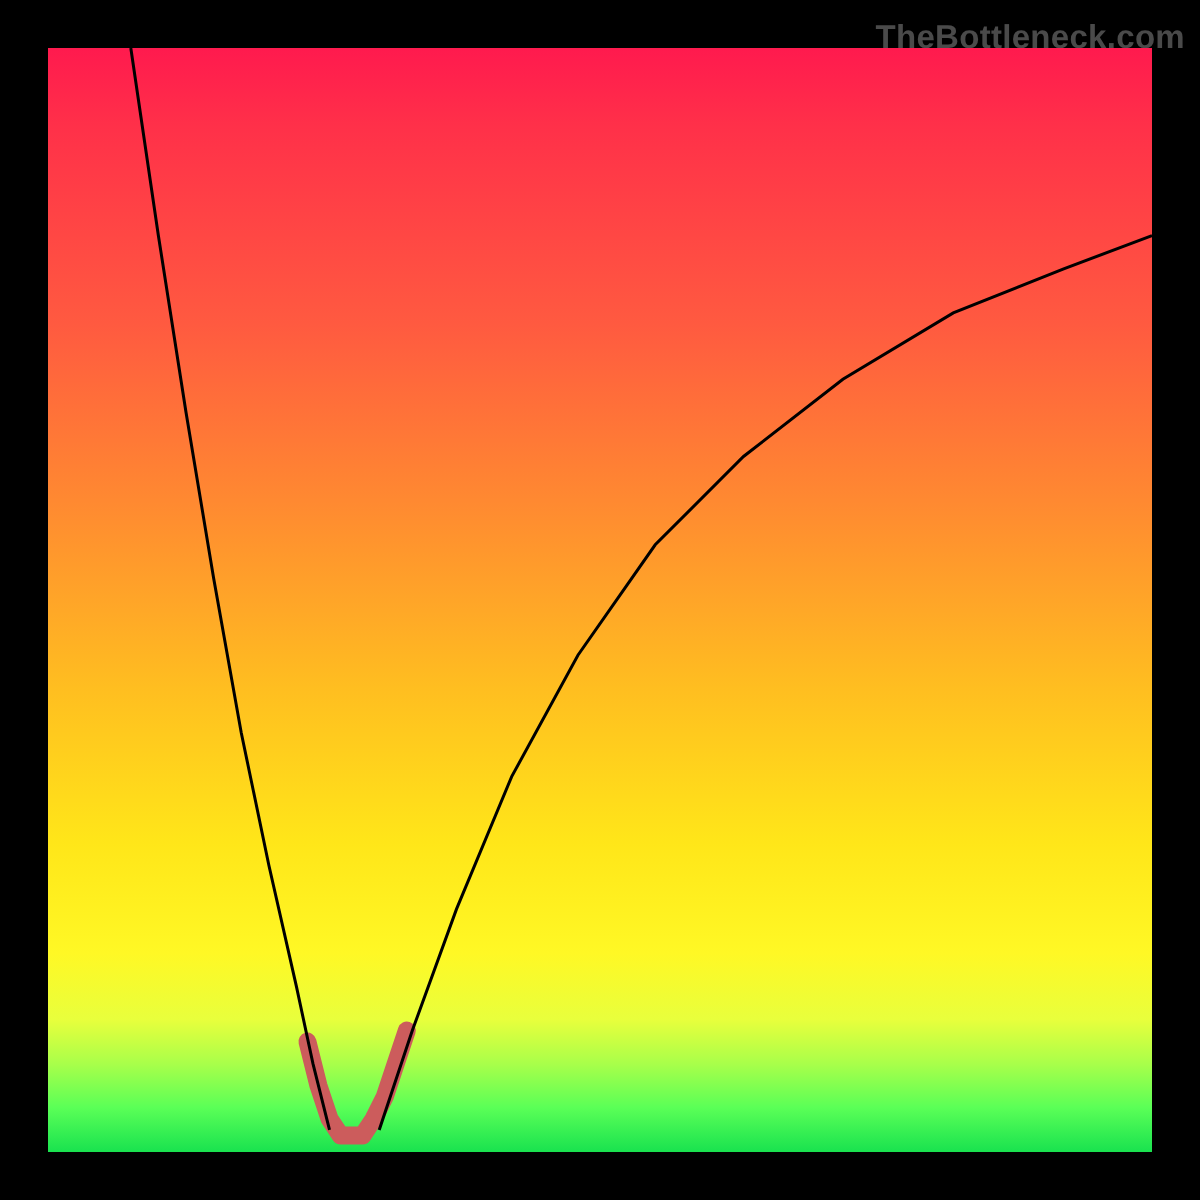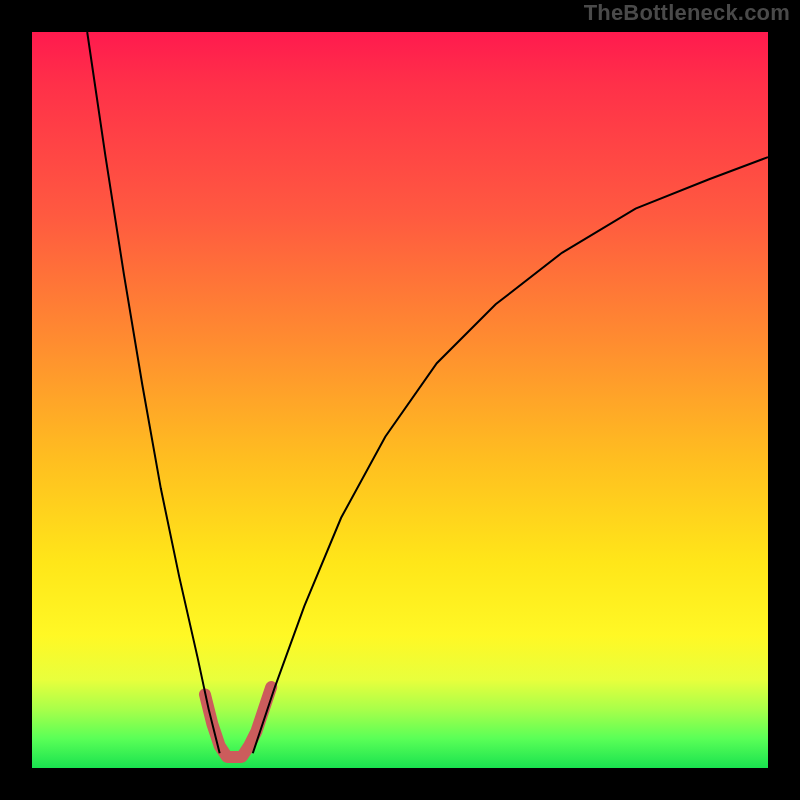--- a/index.html
+++ b/index.html
@@ -42,21 +42,21 @@
   svg.curves {
     position: absolute;
     left: 0;
     top: 0;
     width: 736px;
     height: 736px;
     overflow: visible;
   }
   .watermark {
     position: absolute;
-    top: 0;
+    top: 12px;
     right: 10px;
     color: #4a4a4a;
     font-size: 22px;
     font-weight: 600;
     letter-spacing: 0.2px;
     user-select: none;
   }
 </style>
 </head>
 <body>

